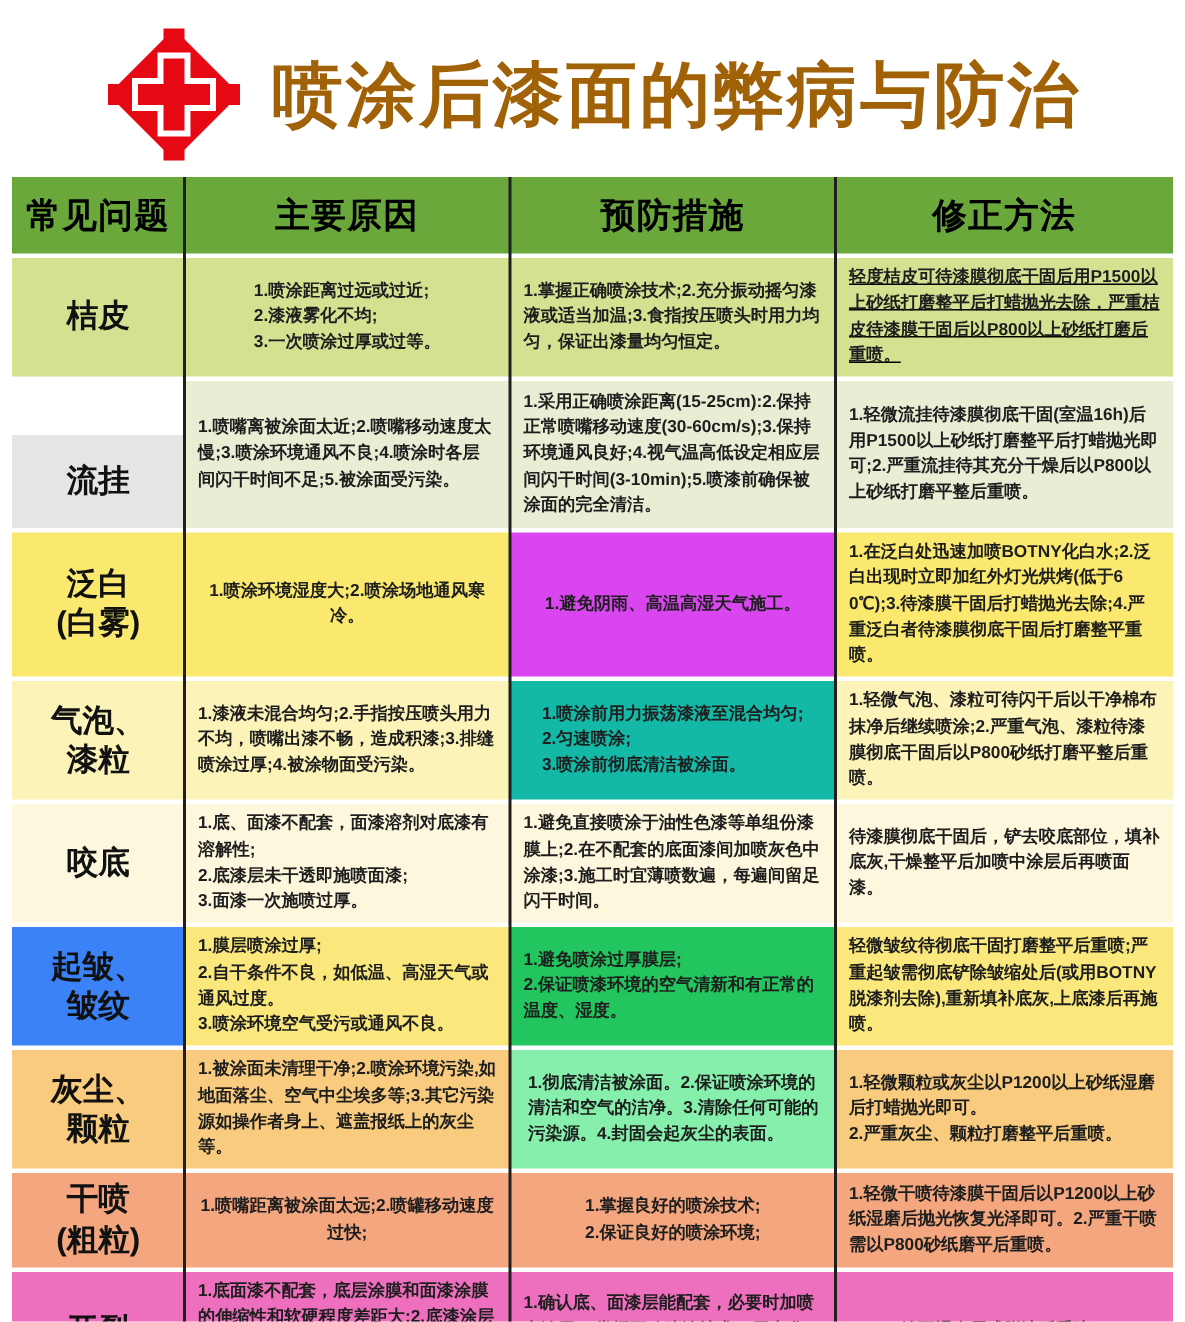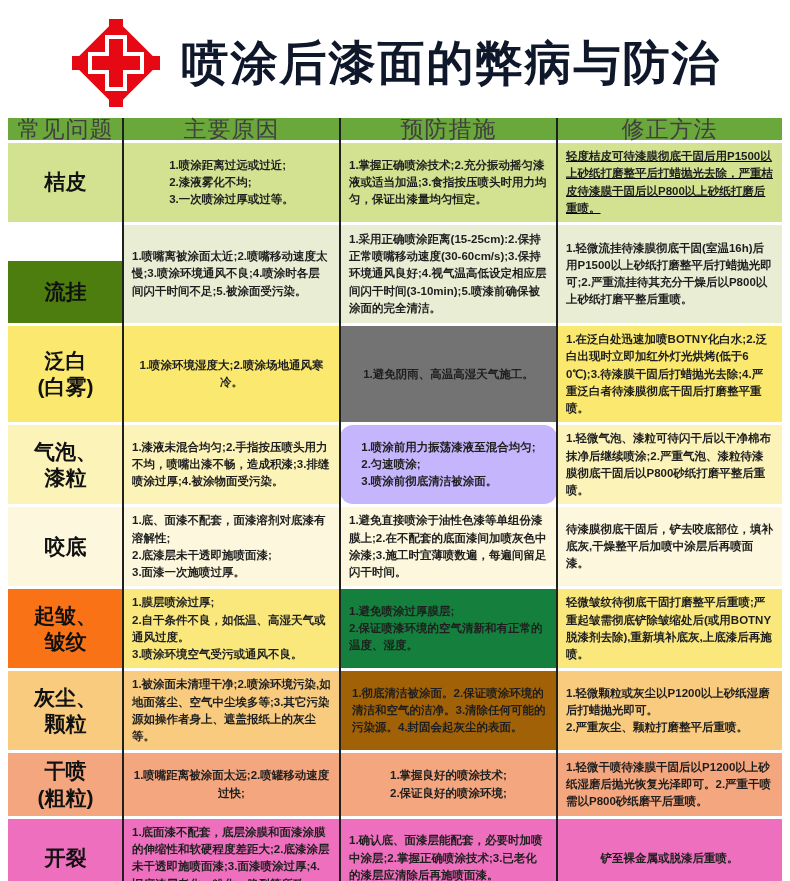--- a/index.html
+++ b/index.html
@@ -23,36 +23,36 @@
   }
   .logo .spike { position:absolute; background:#e60914; }
   .logo .spike.v { left:50%; top:2px; width:14px; height:88px; transform:translateX(-50%); }
   .logo .spike.h { top:50%; left:2px; height:14px; width:88px; transform:translateY(-50%); }
   .logo .cross-white-h { position:absolute; left:50%; top:50%; width:56px; height:22px; background:#ffffff; transform:translate(-50%,-50%); }
   .logo .cross-white-v { position:absolute; left:50%; top:50%; width:22px; height:56px; background:#ffffff; transform:translate(-50%,-50%); }
   .logo .cross-red-h  { position:absolute; left:50%; top:50%; width:48px; height:14px; background:#e60914; transform:translate(-50%,-50%); }
   .logo .cross-red-v  { position:absolute; left:50%; top:50%; width:14px; height:48px; background:#e60914; transform:translate(-50%,-50%); }
 
   .page-title {
-    font-size:47px; font-weight:900; color:#0f172a;
+    font-size:47px; font-weight:900; color:#a16207;
     letter-spacing:2px; white-space:nowrap;
   }
 
   
   .table-wrap { position:relative; margin:0 8px; }
   .grid {
     display:grid;
     grid-template-columns:115px 217px 217px 225px;
     row-gap:3px;
   }
   .hcell {
-    background:#6ba83c; color:#404040;
-    font-weight:normal; font-size:23px; letter-spacing:1px;
+    background:#6ba83c; color:#000000;
+    font-weight:bold; font-size:23px; letter-spacing:1px;
     display:flex; align-items:center; justify-content:center;
-    height:22px;
+    height:51px;
   }
   .cell {
     display:flex; align-items:center; justify-content:center;
     padding:5px 9px; box-sizing:border-box;
   }
   .cell .txt {
     font-size:11.5px; font-weight:bold; color:#1e1e1e;
     line-height:1.5; white-space:pre-line; text-align:left;
     word-break:break-all;
   }
@@ -97,52 +97,52 @@
           <span class="txt">1.喷涂距离过远或过近;
 2.漆液雾化不均;
 3.一次喷涂过厚或过等。</span>
         </div>
         <div class="cell" style="background: rgb(210, 226, 145); min-height: 60px;">
           <span class="txt">1.掌握正确喷涂技术;2.充分振动摇匀漆液或适当加温;3.食指按压喷头时用力均匀，保证出漆量均匀恒定。</span>
         </div>
         <div class="cell" style="background: rgb(210, 226, 145); min-height: 60px; text-decoration: underline;">
           <span class="txt">轻度桔皮可待漆膜彻底干固后用P1500以上砂纸打磨整平后打蜡抛光去除，严重桔皮待漆膜干固后以P800以上砂纸打磨后重喷。</span>
         </div>
-        <div class="cell label-cell" style="background: #4d7c0f; min-height: 62px; margin-top: 36px;">
+        <div class="cell label-cell" style="background: #e5e5e5; min-height: 62px; margin-top: 36px;">
           <span class="txt">流挂</span>
         </div>
         <div class="cell" style="background: rgb(232, 237, 212); min-height: 62px;">
           <span class="txt">1.喷嘴离被涂面太近;2.喷嘴移动速度太慢;3.喷涂环境通风不良;4.喷涂时各层间闪干时间不足;5.被涂面受污染。</span>
         </div>
         <div class="cell" style="background: rgb(232, 237, 212); min-height: 62px;">
           <span class="txt">1.采用正确喷涂距离(15-25cm):2.保持正常喷嘴移动速度(30-60cm/s);3.保持环境通风良好;4.视气温高低设定相应层间闪干时间(3-10min);5.喷漆前确保被涂面的完全清洁。</span>
         </div>
         <div class="cell" style="background: rgb(232, 237, 212); min-height: 62px;">
           <span class="txt">1.轻微流挂待漆膜彻底干固(室温16h)后用P1500以上砂纸打磨整平后打蜡抛光即可;2.严重流挂待其充分干燥后以P800以上砂纸打磨平整后重喷。</span>
         </div>
         <div class="cell label-cell" style="background: rgb(250, 233, 110); min-height: 62px;">
           <span class="txt">泛白
 (白雾)</span>
         </div>
         <div class="cell" style="background: rgb(250, 233, 110); min-height: 62px; align-items: center;">
           <span class="txt center">1.喷涂环境湿度大;2.喷涂场地通风寒冷。</span>
         </div>
-        <div class="cell" style="background: #737373; min-height: 62px;">
+        <div class="cell" style="background: #d946ef; min-height: 62px;">
           <span class="txt center">1.避免阴雨、高温高湿天气施工。</span>
         </div>
         <div class="cell" style="background: rgb(250, 233, 110); min-height: 62px;">
           <span class="txt">1.在泛白处迅速加喷BOTNY化白水;2.泛白出现时立即加红外灯光烘烤(低于60℃);3.待漆膜干固后打蜡抛光去除;4.严重泛白者待漆膜彻底干固后打磨整平重喷。</span>
         </div>
         <div class="cell label-cell" style="background: rgb(252, 243, 185); min-height: 58px;">
           <span class="txt">气泡、漆粒</span>
         </div>
         <div class="cell" style="background: rgb(252, 243, 185); min-height: 58px;">
           <span class="txt">1.漆液未混合均匀;2.手指按压喷头用力不均，喷嘴出漆不畅，造成积漆;3.排缝喷涂过厚;4.被涂物面受污染。</span>
         </div>
-        <div class="cell" style="background: #c4b5fd; min-height: 58px; border-radius: 13px;">
+        <div class="cell" style="background: #14b8a6; min-height: 58px;">
           <span class="txt">1.喷涂前用力振荡漆液至混合均匀;
 2.匀速喷涂;
 3.喷涂前彻底清洁被涂面。</span>
         </div>
         <div class="cell" style="background: rgb(252, 243, 185); min-height: 58px;">
           <span class="txt">1.轻微气泡、漆粒可待闪干后以干净棉布抹净后继续喷涂;2.严重气泡、漆粒待漆膜彻底干固后以P800砂纸打磨平整后重喷。</span>
         </div>
         <div class="cell label-cell" style="background: rgb(253, 248, 221); min-height: 54px;">
           <span class="txt">咬底</span>
         </div>
@@ -150,42 +150,42 @@
           <span class="txt">1.底、面漆不配套，面漆溶剂对底漆有溶解性;
 2.底漆层未干透即施喷面漆;
 3.面漆一次施喷过厚。</span>
         </div>
         <div class="cell" style="background: rgb(253, 248, 221); min-height: 54px;">
           <span class="txt">1.避免直接喷涂于油性色漆等单组份漆膜上;2.在不配套的底面漆间加喷灰色中涂漆;3.施工时宜薄喷数遍，每遍间留足闪干时间。</span>
         </div>
         <div class="cell" style="background: rgb(253, 248, 221); min-height: 54px;">
           <span class="txt">待漆膜彻底干固后，铲去咬底部位，填补底灰,干燥整平后加喷中涂层后再喷面漆。</span>
         </div>
-        <div class="cell label-cell" style="background: #f97316; min-height: 54px;">
+        <div class="cell label-cell" style="background: #3b82f6; min-height: 54px;">
           <span class="txt">起皱、皱纹</span>
         </div>
         <div class="cell" style="background: rgb(250, 232, 125); min-height: 54px;">
           <span class="txt">1.膜层喷涂过厚;
 2.自干条件不良，如低温、高湿天气或通风过度。
 3.喷涂环境空气受污或通风不良。</span>
         </div>
-        <div class="cell" style="background: #15803d; min-height: 54px;">
+        <div class="cell" style="background: #22c55e; min-height: 54px;">
           <span class="txt">1.避免喷涂过厚膜层;
 2.保证喷漆环境的空气清新和有正常的温度、湿度。</span>
         </div>
         <div class="cell" style="background: rgb(250, 232, 125); min-height: 54px; align-items: center;">
           <span class="txt">轻微皱纹待彻底干固打磨整平后重喷;严重起皱需彻底铲除皱缩处后(或用BOTNY脱漆剂去除),重新填补底灰,上底漆后再施喷。</span>
         </div>
         <div class="cell label-cell" style="background: rgb(248, 203, 126); min-height: 46px;">
           <span class="txt">灰尘、颗粒</span>
         </div>
         <div class="cell" style="background: rgb(248, 203, 126); min-height: 46px;">
           <span class="txt">1.被涂面未清理干净;2.喷涂环境污染,如地面落尘、空气中尘埃多等;3.其它污染源如操作者身上、遮盖报纸上的灰尘等。</span>
         </div>
-        <div class="cell" style="background: #a16207; min-height: 46px; padding-left: 12px;">
+        <div class="cell" style="background: #86efac; min-height: 46px; padding-left: 12px;">
           <span class="txt">1.彻底清洁被涂面。2.保证喷涂环境的清洁和空气的洁净。3.清除任何可能的污染源。4.封固会起灰尘的表面。</span>
         </div>
         <div class="cell" style="background: rgb(248, 203, 126); min-height: 46px;">
           <span class="txt">1.轻微颗粒或灰尘以P1200以上砂纸湿磨后打蜡抛光即可。
 2.严重灰尘、颗粒打磨整平后重喷。</span>
         </div>
         <div class="cell label-cell" style="background: rgb(244, 166, 126); min-height: 58px;">
           <span class="txt">干喷
 (粗粒)</span>
         </div>

